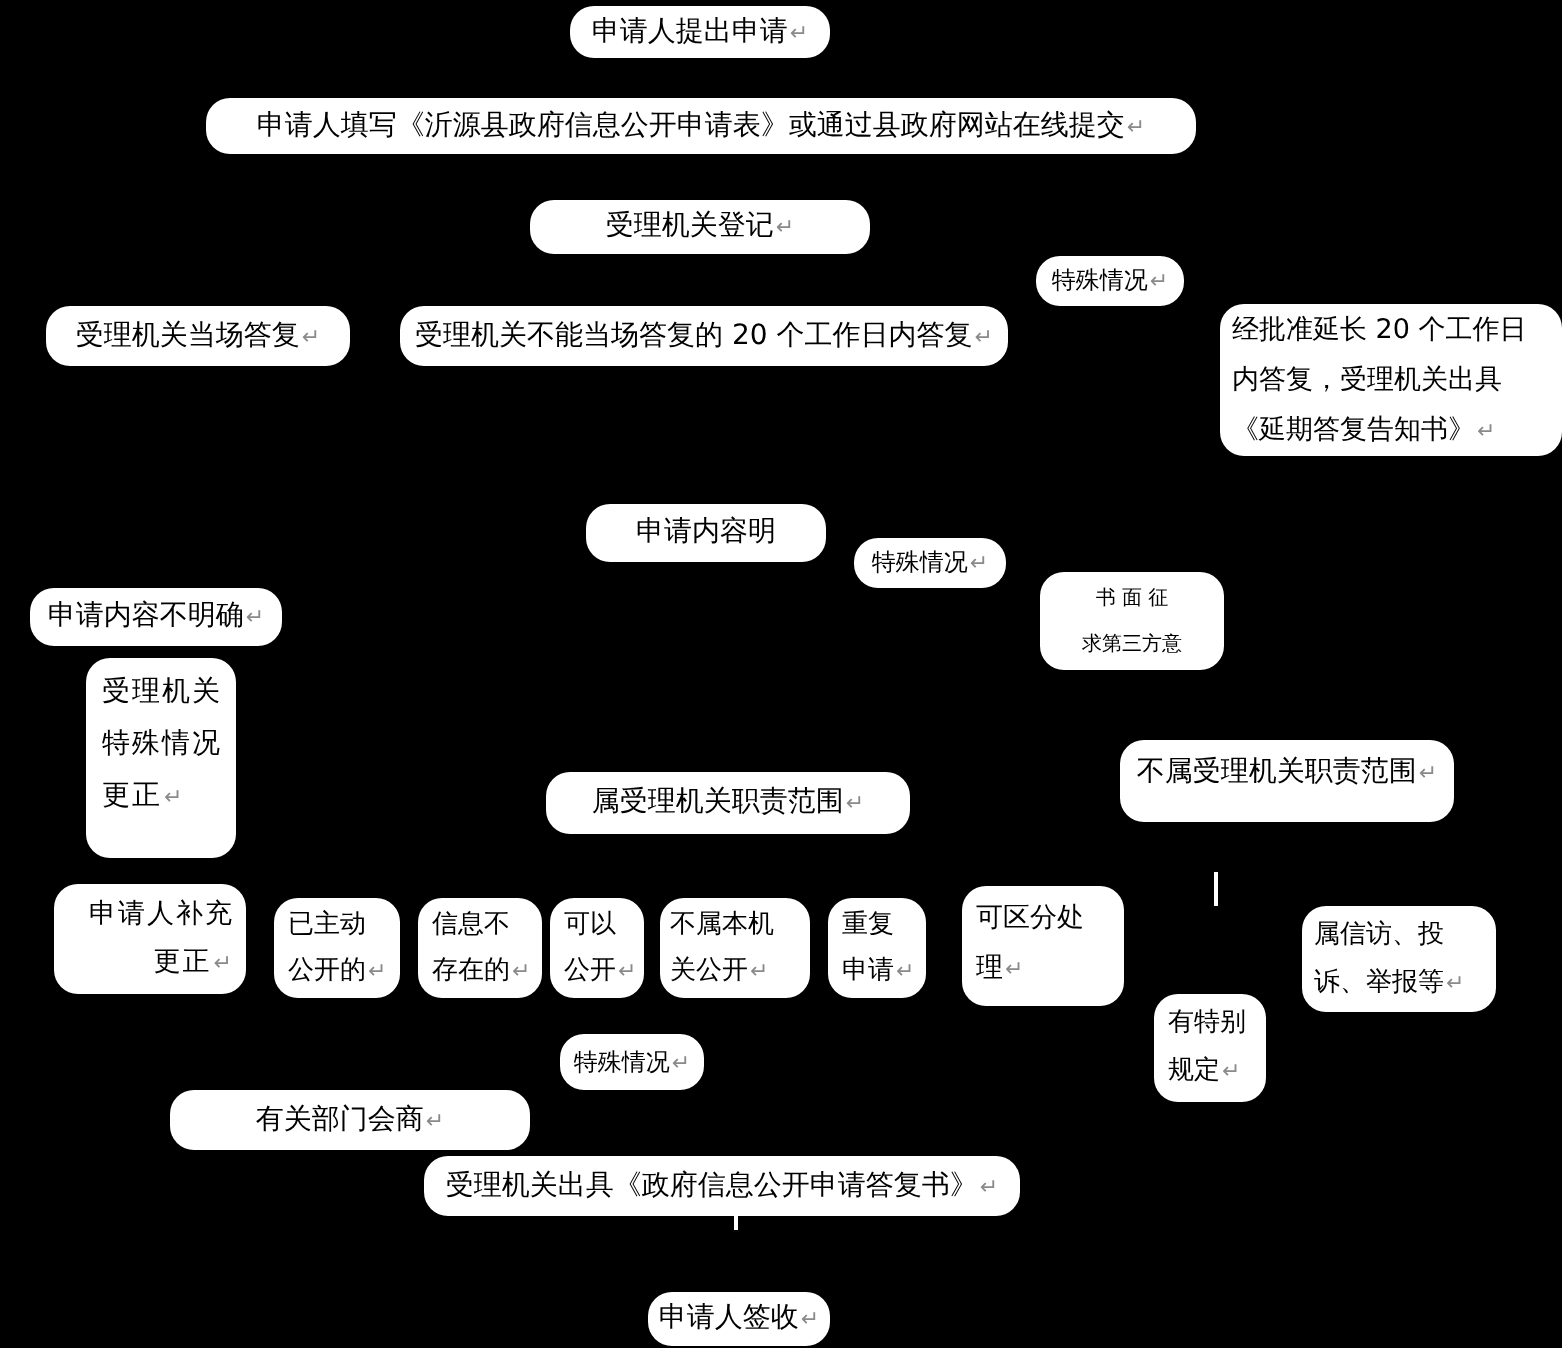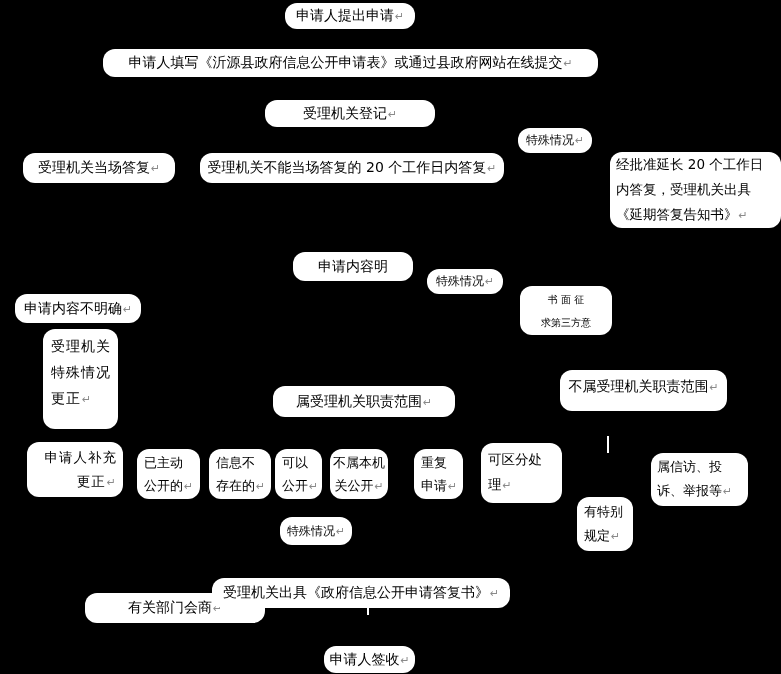--- a/index.html
+++ b/index.html
@@ -79,21 +79,21 @@
       <div><span>公开的</span><span class="pilcrow">↵</span></div>
     </div>
     <div class="node align-left" style="left: 209px; top: 449px; width: 62px; height: 50px; padding: 0px 7px; font-size: 13px; line-height: 23px;">
       <div><span>信息不</span></div>
       <div><span>存在的</span><span class="pilcrow">↵</span></div>
     </div>
     <div class="node align-left" style="left: 275px; top: 449px; width: 47px; height: 50px; padding: 0px 7px; font-size: 13px; line-height: 23px;">
       <div><span>可以</span></div>
       <div><span>公开</span><span class="pilcrow">↵</span></div>
     </div>
-    <div class="node align-left" style="left: 330px; top: 449px; width: 58px; height: 50px; padding: 0px 5px; font-size: 13px; line-height: 23px; align-items: center;">
+    <div class="node align-left" style="left: 330px; top: 449px; width: 75px; height: 50px; padding: 0px 5px; font-size: 13px; line-height: 23px;">
       <div><span>不属本机</span></div>
       <div><span>关公开</span><span class="pilcrow">↵</span></div>
     </div>
     <div class="node align-left" style="left: 414px; top: 449px; width: 49px; height: 50px; padding: 0px 7px; font-size: 13px; line-height: 23px;">
       <div><span>重复</span></div>
       <div><span>申请</span><span class="pilcrow">↵</span></div>
     </div>
     <div class="node align-left valign-top" style="left: 481px; top: 443px; width: 81px; height: 60px; padding: 4px 7px; font-size: 13.5px; line-height: 25px;">
       <div><span>可区分处</span></div>
       <div><span>理</span><span class="pilcrow">↵</span></div>
@@ -102,21 +102,21 @@
       <div><span>有特别</span></div>
       <div><span>规定</span><span class="pilcrow">↵</span></div>
     </div>
     <div class="node align-left" style="left: 651px; top: 453px; width: 97px; height: 53px; padding: 0px 6px; font-size: 13px; line-height: 24px;">
       <div><span>属信访、投</span></div>
       <div><span>诉、举报等</span><span class="pilcrow">↵</span></div>
     </div>
     <div class="node align-center small" style="left: 280px; top: 517px; width: 72px; height: 28px;">
       <div><span>特殊情况</span><span class="pilcrow">↵</span></div>
     </div>
-    <div class="node align-center" style="left: 85px; top: 545px; width: 180px; height: 30px; margin-top: 48px;">
+    <div class="node align-center" style="left: 85px; top: 545px; width: 180px; height: 30px;">
       <div><span>有关部门会商</span><span class="pilcrow">↵</span></div>
     </div>
     <div class="node align-center" style="left: 212px; top: 578px; width: 298px; height: 30px;">
       <div><span>受理机关出具《政府信息公开申请答复书》</span><span class="pilcrow">↵</span></div>
     </div>
     <div class="node align-center" style="left: 324px; top: 646px; width: 91px; height: 27px;">
       <div><span>申请人签收</span><span class="pilcrow">↵</span></div>
     </div>
     <div class="tick" style="left: 367px; top: 608px; width: 2px; height: 7px;"></div>
     <div class="tick" style="left: 607px; top: 436px; width: 2px; height: 17px;"></div>

